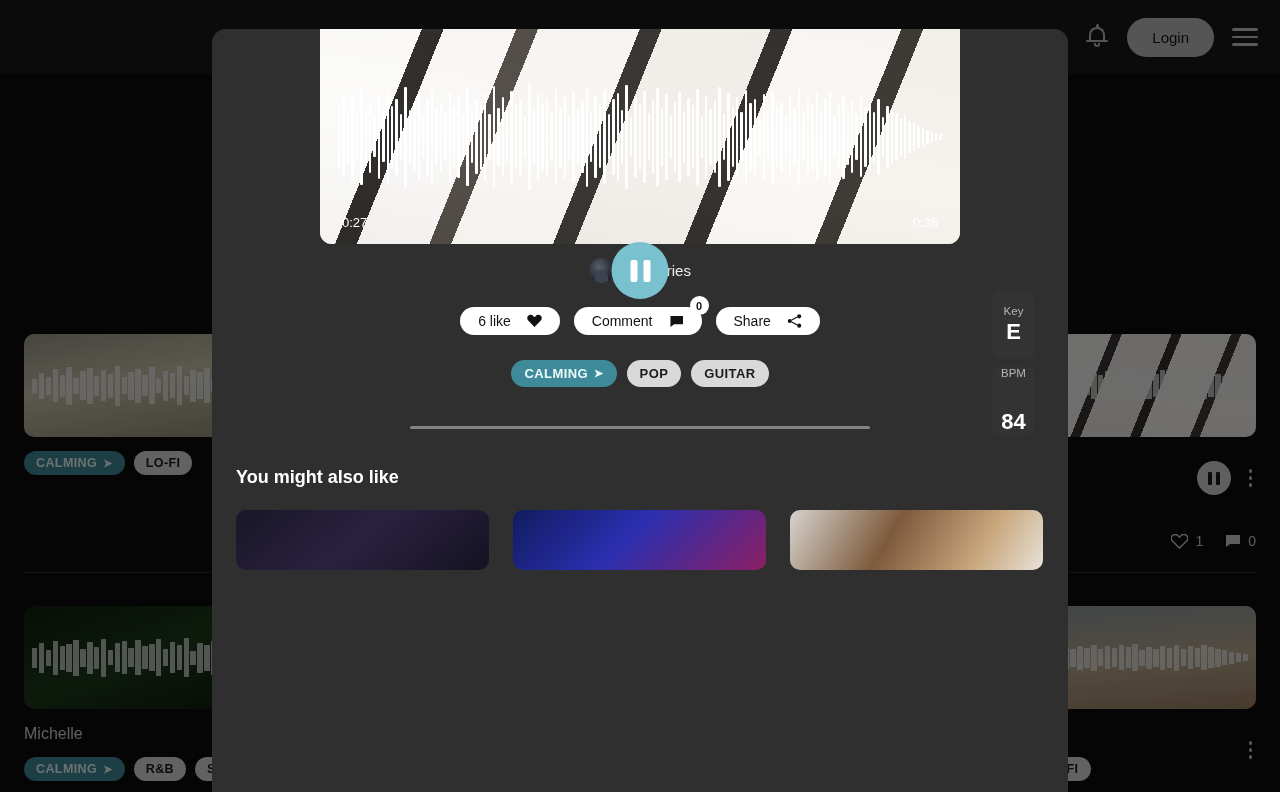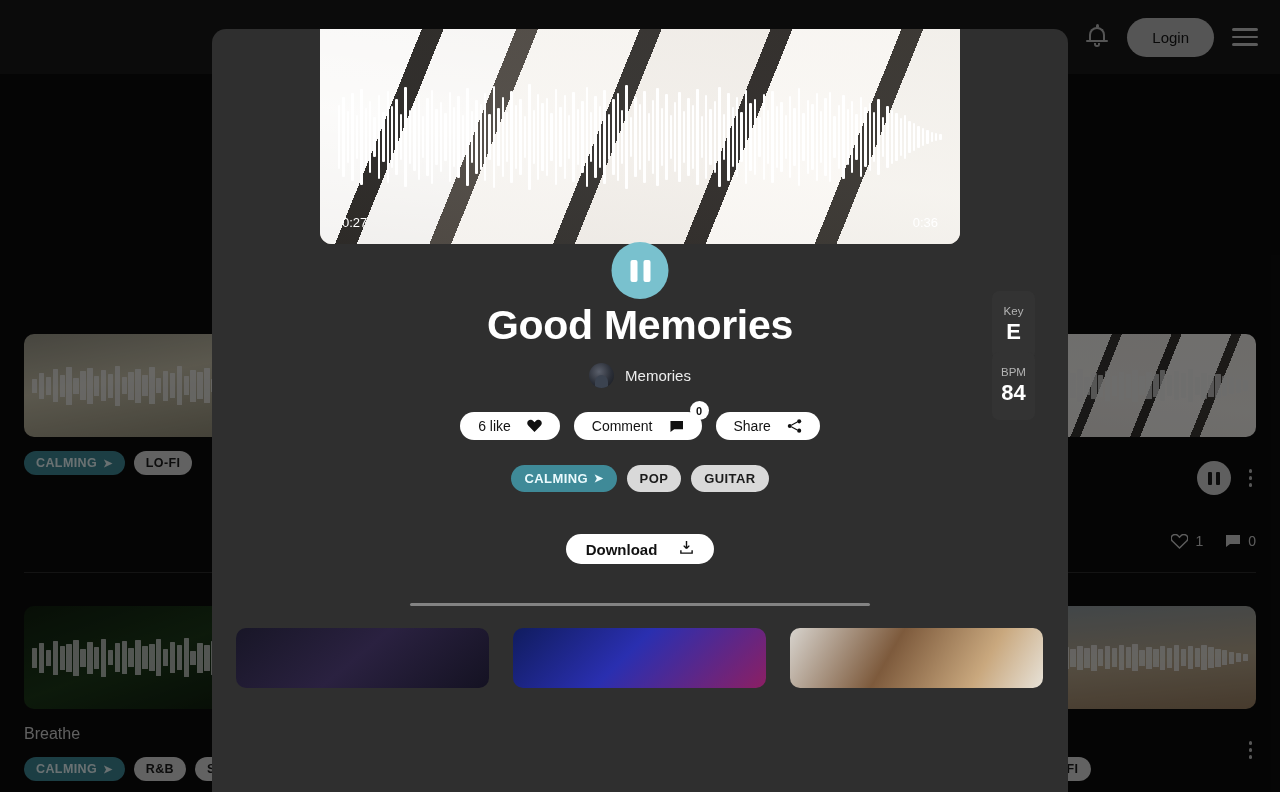--- a/index.html
+++ b/index.html
@@ -314,21 +314,21 @@
             <i style="height:24px"></i>
             <i style="height:35px"></i>
             <i style="height:16px"></i>
             <i style="height:29px"></i>
             <i style="height:33px"></i>
             <i style="height:20px"></i>
             <i style="height:27px"></i>
             <i style="height:23px"></i>
         </div>
       </div>
-      <div class="bg-title">Breathe</div>
+      <div class="bg-title">Michelle</div>
       <div class="tagrow">
         <div class="tag teal">
           <span>CALMING</span>
           <span class="leaficon">➤</span>
         </div>
         <div class="tag">R&amp;B</div>
         <div class="tag">SOUL</div>
       </div>
     </div>
 
@@ -628,21 +628,20 @@
       </div>
       <div class="time-l">0:27</div>
       <div class="time-r">0:36</div>
     </div>
 
     <div class="play-fab">
       <i></i>
         <i></i>
     </div>
 
-    <div class="song-title">Good Memories</div>
 
     <div class="artist-row">
       <div class="avatar"></div>
       <div class="artist-name">Memories</div>
     </div>
 
     <div class="actions">
       <button class="pill">
         <span>6 like</span>
         <span class="ic">
@@ -678,44 +677,34 @@
 
     <div class="modal-tags">
       <div class="tag teal">
         <span>CALMING</span>
         <span class="leaficon">➤</span>
       </div>
       <div class="tag">POP</div>
       <div class="tag">GUITAR</div>
     </div>
 
-    <div class="download-wrap">
-      <button class="download-btn">
-        <span>Download</span>
-        <span class="ic">
-          <svg width="15" height="15" viewBox="0 0 16 16">
-              <path d="M8 1v8m0 0 3-3m-3 3L5 6" stroke="#111" stroke-width="1.5" fill="none"></path>
-              <path d="M2 11v3h12v-3" stroke="#111" stroke-width="1.5" fill="none"></path>
-            </svg>
-        </span>
-      </button>
-    </div>
 
     <div class="hr"></div>
 
+    <div class="also-title">You might also like</div>
 
     <div class="also-grid">
       <div class="also-card photo-purple"></div>
       <div class="also-card photo-concert"></div>
       <div class="also-card photo-coffee"></div>
     </div>
   </div>
 
   <div class="keybox" style="left:992px; top:291px; height:68px;">
     <div class="lbl">Key</div>
     <div class="val">E</div>
   </div>
-  <div class="keybox" style="left:992px; top:352px; height:68px;">
+  <div class="keybox" style="left:992px; top:367px; height:68px;justify-content:space-between;">
     <div class="lbl">BPM</div>
     <div class="val">84</div>
   </div>
 
 </div>
 
 </body></html>

